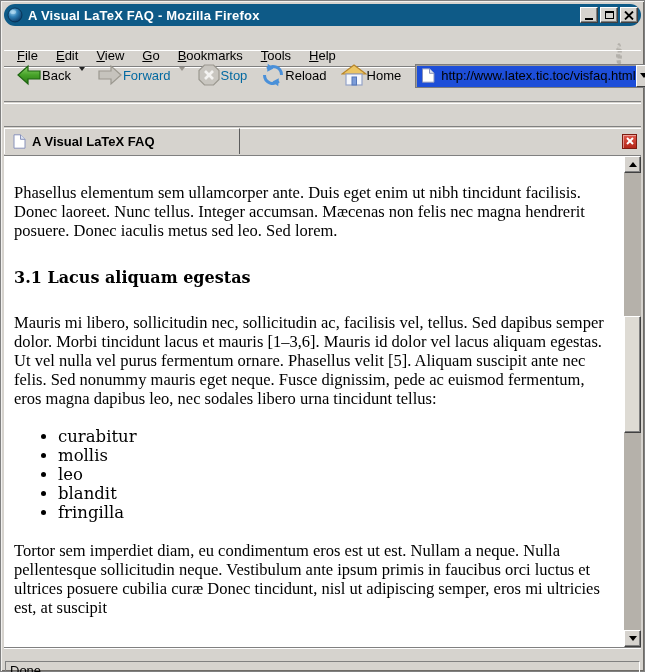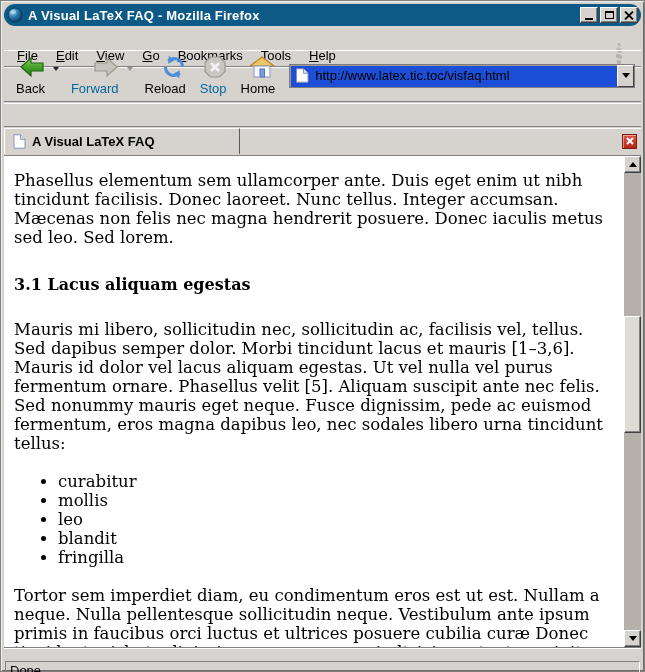--- a/index.html
+++ b/index.html
@@ -50,21 +50,21 @@
   }
 
   
   .toolbar{
     position:absolute; top:49px; left:3px; right:3px; height:52px;
     display:flex; align-items:center; padding:0 6px;
     border-bottom:1px solid #808080;
     box-shadow: 0 1px 0 #ffffff inset;
   }
   .tbtn{
-    display:flex; flex-direction:column; align-items:flex-end; justify-content:center;
+    display:flex; flex-direction:row; align-items:center; justify-content:center;
     padding:2px 6px 3px 6px; margin-right:2px;
   }
   .tbtn .tb-ico{ height:26px; display:flex; align-items:center; }
   .tbtn .tb-label{ font-size:13px; color:#000; margin-top:1px; }
   .tbtn.disabled .tb-label{ color:#0369a1; }
   .drop-arrow{
     width:0; height:0; border-left:3px solid transparent; border-right:3px solid transparent;
     border-top:4px solid #222; margin:0 6px 14px 0;
   }
   .drop-arrow.dim{ border-top-color:#9a968f; }
@@ -120,21 +120,21 @@
   .content{
     position:absolute; top:154px; left:3px; right:3px; bottom:24px;
     background:#ffffff; border-top:1px solid #808080;
     overflow:hidden;
   }
   .page-body{
     position:absolute; left:0; top:0; right:17px; bottom:0;
     padding:11px 12px 0 10px; overflow:hidden;
     font-family:"DejaVu Serif", serif; font-size:16.5px; line-height:19px; color:#000;
   }
-  .page-body p{ margin:4px 0 19px 0; }
+  .page-body p{ margin:16px 0 19px 0;font-family:Liberation Serif, serif; }
   .page-body h2{ font-size:16px; line-height:30px; margin:23px 0 20px 0; font-weight:bold; }
   .page-body ul{ margin:0 0 19px 0; padding-left:44px; }
   .page-body li{ list-style-type:disc; }
 
   
   .scrollbar{
     position:absolute; top:0; right:0; bottom:0; width:17px;
     background:#b5b1aa;
   }
   .sb-btn{
@@ -235,41 +235,41 @@
     <span class="tbtn disabled">
       <span class="tb-ico">
         <svg width="26" height="24" viewBox="0 0 26 24">
           <polygon points="24,12 14,3 14,8 2,8 2,16 14,16 14,21" fill="#c6c3bd" stroke="#9b988f" stroke-width="1.2"></polygon>
         </svg>
       </span>
       <span class="tb-label">Forward</span>
     </span>
     <span class="drop-arrow dim"></span>
 
+    <span class="tbtn disabled">
+      <span class="tb-ico">
+        <svg width="24" height="24" viewBox="0 0 24 24">
+          <polygon points="7.5,2 16.5,2 22,7.5 22,16.5 16.5,22 7.5,22 2,16.5 2,7.5" fill="#c9c6c0" stroke="#9b988f" stroke-width="1.2"></polygon>
+          <line x1="8" y1="8" x2="16" y2="16" stroke="#f4f3f1" stroke-width="2.6"></line>
+          <line x1="16" y1="8" x2="8" y2="16" stroke="#f4f3f1" stroke-width="2.6"></line>
+        </svg>
+      </span>
+      <span class="tb-label">Stop</span>
+    </span>
+
     <span class="tbtn">
       <span class="tb-ico">
         <svg width="24" height="24" viewBox="0 0 24 24">
           <path d="M20.5 12 A8.5 8.5 0 0 0 6.2 5.8" fill="none" stroke="#4a90d9" stroke-width="3"></path>
           <polygon points="6.8,0.8 6.2,8.8 12.5,5.6" fill="#4a90d9"></polygon>
           <path d="M3.5 12 A8.5 8.5 0 0 0 17.8 18.2" fill="none" stroke="#4a90d9" stroke-width="3"></path>
           <polygon points="17.2,23.2 17.8,15.2 11.5,18.4" fill="#4a90d9"></polygon>
         </svg>
       </span>
       <span class="tb-label">Reload</span>
-    </span>
-
-    <span class="tbtn disabled">
-      <span class="tb-ico">
-        <svg width="24" height="24" viewBox="0 0 24 24">
-          <polygon points="7.5,2 16.5,2 22,7.5 22,16.5 16.5,22 7.5,22 2,16.5 2,7.5" fill="#c9c6c0" stroke="#9b988f" stroke-width="1.2"></polygon>
-          <line x1="8" y1="8" x2="16" y2="16" stroke="#f4f3f1" stroke-width="2.6"></line>
-          <line x1="16" y1="8" x2="8" y2="16" stroke="#f4f3f1" stroke-width="2.6"></line>
-        </svg>
-      </span>
-      <span class="tb-label">Stop</span>
     </span>
 
     <span class="tbtn">
       <span class="tb-ico">
         <svg width="26" height="24" viewBox="0 0 26 24">
           <polygon points="13,2 25,11 1,11" fill="#ecc564" stroke="#b8862a" stroke-width="1.2"></polygon>
           <rect x="5" y="11" width="16" height="11" fill="#f5f7fc" stroke="#94a3c8" stroke-width="1.2"></rect>
           <rect x="11" y="14" width="4.5" height="8" fill="#7c9cd8" stroke="#5577b8" stroke-width="1"></rect>
         </svg>
       </span>

